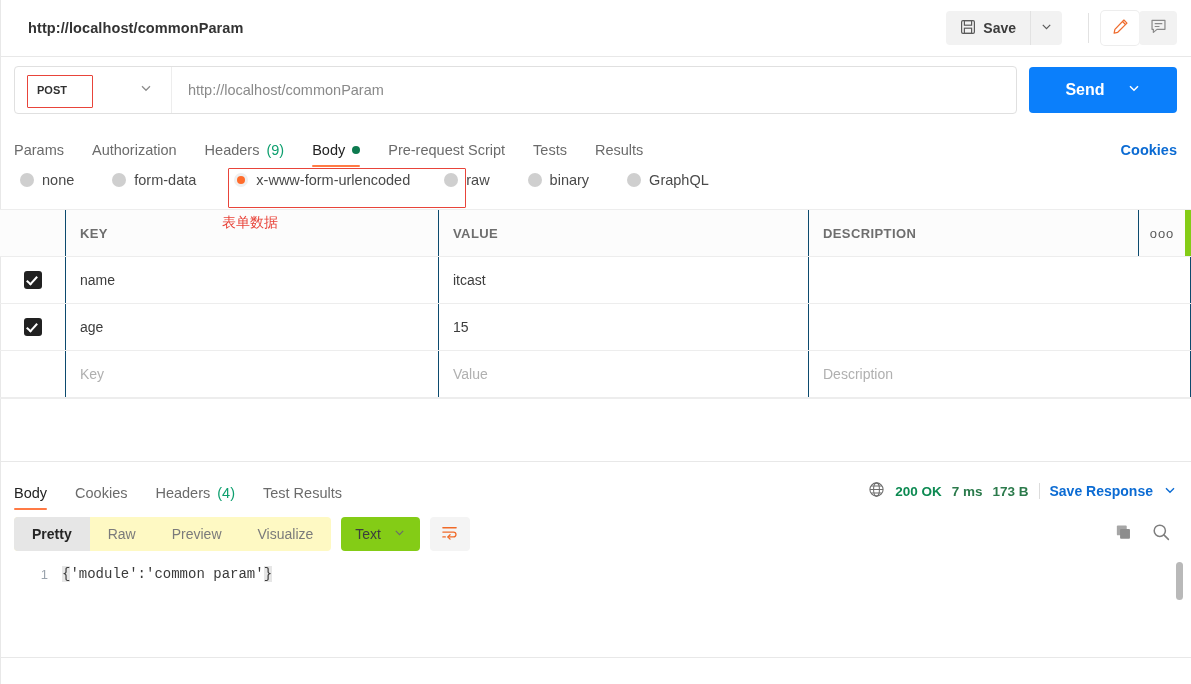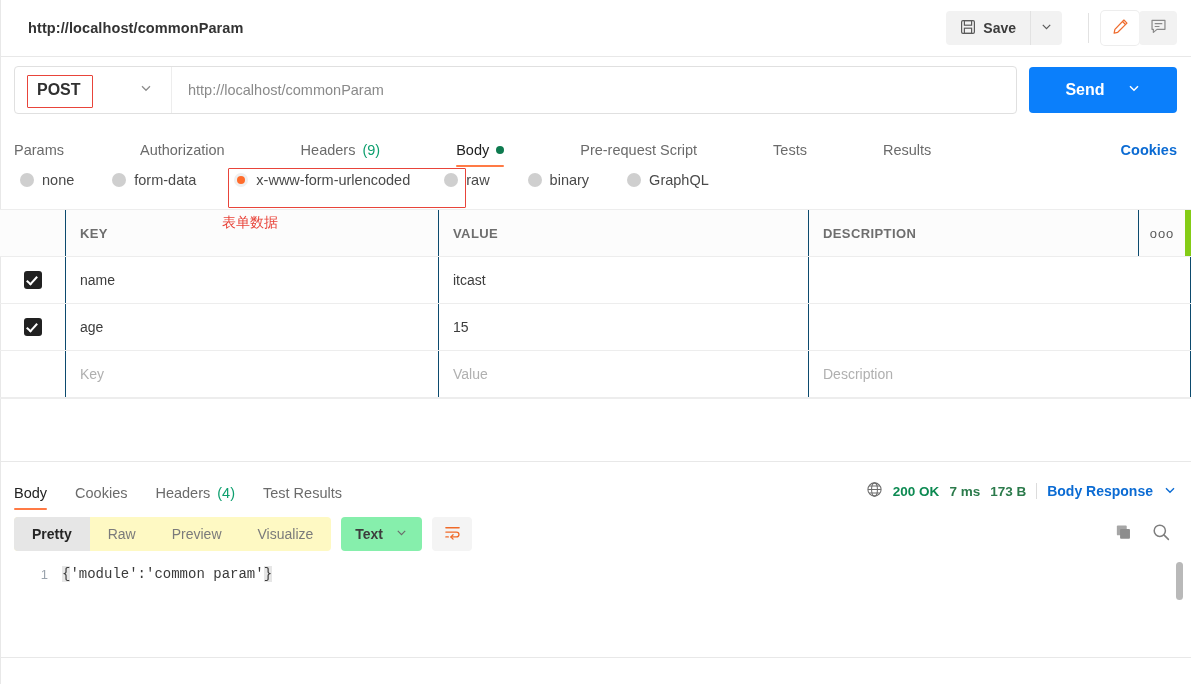--- a/index.html
+++ b/index.html
@@ -122,21 +122,21 @@
   .method-box {
     display: flex;
     align-items: center;
     gap: 0;
     padding: 0 6px 0 0;
     border-right: 1px solid #ededed;
     position: relative;
     min-width: 150px;
   }
   .method-label {
-    font-size: 16px;
+    font-size: 11px;
     font-weight: bold;
     color: #303030;
     padding: 4px 8px;
     margin-left: 14px;
     position: relative;
   }
   .annot-box {
     position: absolute;
     border: 1.5px solid #e8443a;
     pointer-events: none;
@@ -176,21 +176,20 @@
   }
 
   
   .req-tabs {
     display: flex;
     align-items: flex-end;
     padding: 0 14px 0 14px;
     height: 44px;
     box-sizing: border-box;
     position: relative;
-    gap: 48px;
   }
   .tab {
     font-size: 14.5px;
     color: #6b6b6b;
     padding: 0 0 9px 0;
     margin-right: 28px;
     cursor: pointer;
     position: relative;
     display: flex;
     align-items: center;
@@ -396,31 +395,30 @@
     font-size: 14px;
     color: #7b7b7b;
     cursor: pointer;
   }
   .seg-item.active {
     background: #e6e6e6;
     color: #262626;
     font-weight: bold;
   }
   .type-sel {
-    background: #86efac;
+    background: #84cc16;
     border-radius: 4px;
     height: 34px;
     display: flex;
     align-items: center;
     gap: 12px;
     padding: 0 14px;
     font-size: 14px;
     color: #3d3d3d;
     cursor: pointer;
-    font-weight: bold;
   }
   .wrap-btn {
     background: #f4f4f4;
     border-radius: 4px;
     width: 40px; height: 34px;
     display: flex;
     align-items: center;
     justify-content: center;
     cursor: pointer;
   }
@@ -678,21 +676,21 @@
       <svg width="17" height="17" viewBox="0 0 18 18" fill="none" stroke="#6b6b6b" stroke-width="1.1">
         <circle cx="9" cy="9" r="7"></circle>
         <ellipse cx="9" cy="9" rx="3.1" ry="7"></ellipse>
         <path d="M2.2 9 H15.8 M3.3 5.3 H14.7 M3.3 12.7 H14.7"></path>
       </svg>
     </span>
     <span class="status-ok">200 OK</span>
     <span class="status-meta">7 ms</span>
     <span class="status-meta">173 B</span>
     <span class="sdiv"></span>
-    <span class="save-resp">Body Response</span>
+    <span class="save-resp">Save Response</span>
     <span>
       <svg width="14" height="14" viewBox="0 0 14 14" fill="none" stroke="#0b6bd3" stroke-width="1.4">
         <path d="M3 5.3 L7 9.3 L11 5.3"></path>
       </svg>
     </span>
   </div>
 </div>
 
 <div class="fmt-row">
   <div class="seg">

